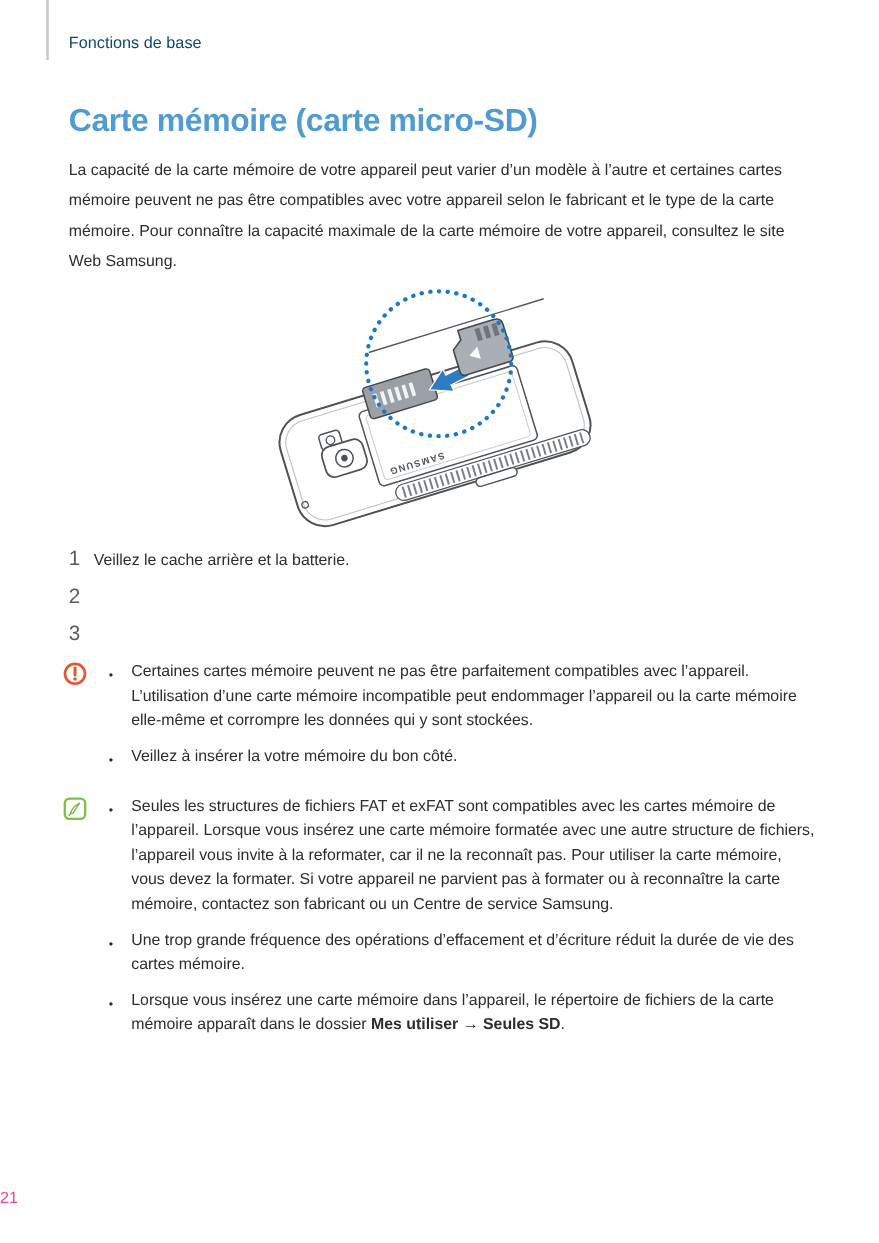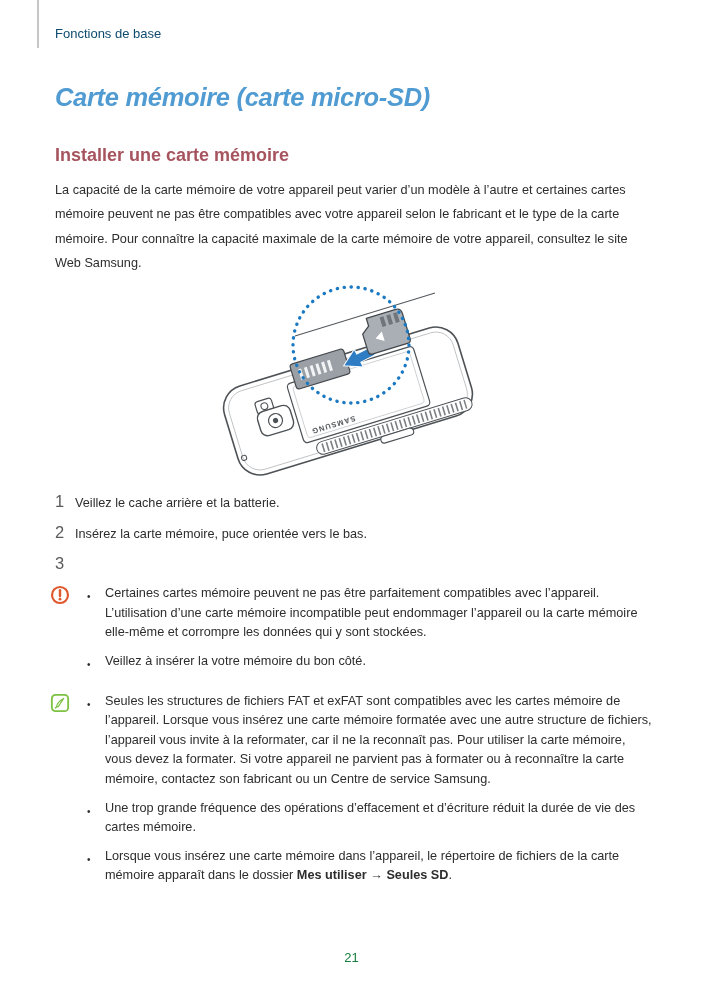--- a/index.html
+++ b/index.html
@@ -4,50 +4,49 @@
 <style>
   html,body{margin:0;padding:0;}
   body{
     width:703px;height:994px;background:#ffffff;position:relative;overflow:hidden;
     font-family:"Liberation Sans",sans-serif;color:#2d2d2d;
     -webkit-font-smoothing:antialiased;
   }
   .chapter-rule{position:absolute;left:37px;top:0;width:2px;height:48px;background:#c6c6c6;}
   .chapter-header{position:absolute;left:55px;top:26px;font-size:13px;color:#0c4a6e;}
   .content{position:absolute;left:55px;top:0;width:600px;}
-  h1.page-title{margin:82px 0 0;font-size:25.5px;line-height:30px;font-weight:700;color:#4f9bd2;letter-spacing:-0.3px;font-style:italic;}
+  h1.page-title{margin:82px 0 0;font-size:25.5px;line-height:30px;font-weight:700;color:#4f9bd2;letter-spacing:-0.3px;}
   h2.section-heading{margin:32px 0 0;font-size:18px;line-height:22px;font-weight:700;color:#a6545e;}
   p.intro{margin:12px 0 0;font-size:12.7px;line-height:24.3px;}
   .figure{margin:4px auto 0;width:270px;height:205px;}
   ol.steps{list-style:none;margin:8px 0 0;padding:0;}
   .step{display:flex;align-items:baseline;margin-bottom:11px;}
   .step-num{flex:0 0 20px;font-size:16.5px;color:#5b5b5b;}
   .step-text{font-size:12.7px;line-height:17px;}
   .callout{display:flex;margin:3px 0 0 -5px;}
   .callout.note{margin-top:17px;}
   .callout-icon{flex:0 0 37px;padding-top:1px;}
   ul.callout-bullets{list-style:none;margin:0;padding:0;flex:1;}
   .bullet-item{display:flex;margin-bottom:9px;font-size:12.7px;line-height:19.6px;}
   .bullet-item:last-child{margin-bottom:0;}
   .bullet-marker{flex:0 0 18px;font-size:10px;padding-top:3px;color:#2d2d2d;}
   .bullet-text{flex:1;}
   .bullet-text b{font-weight:700;}
-  .page-footer{position:absolute;left:0;right:0;top:950px;text-align:center;font-size:13px;color:#15803d;}
+  .page-footer{position:absolute;left:0;right:0;top:950px;font-size:13px;color:#ec4899;}
 </style>
 </head>
 <body>
 
 <div class="chapter-rule"></div>
 <div class="chapter-header">Fonctions de base</div>
 
 <div class="content">
 
   <h1 class="page-title">Carte mémoire (carte micro-SD)</h1>
 
-  <h2 class="section-heading">Installer une carte mémoire</h2>
 
   <p class="intro">La capacité de la carte mémoire de votre appareil peut varier d’un modèle à l’autre et certaines cartes mémoire peuvent ne pas être compatibles avec votre appareil selon le fabricant et le type de la carte mémoire. Pour connaître la capacité maximale de la carte mémoire de votre appareil, consultez le site Web Samsung.</p>
 
   <div class="figure">
     <svg width="270" height="205" viewBox="0 0 270 205">
 
       <g transform="rotate(-17 128 122)" stroke-linejoin="round">
         <rect x="6" y="76" width="244" height="92" rx="23" fill="#ffffff" stroke="#4d5256" stroke-width="1.6"></rect>
         <rect x="11" y="81" width="234" height="82" rx="18" fill="none" stroke="#bfc3c6" stroke-width="0.9"></rect>
 
@@ -98,21 +97,20 @@
     </svg>
   </div>
 
   <ol class="steps">
     <li class="step">
       <span class="step-num">1</span>
       <span class="step-text">Veillez le cache arrière et la batterie.</span>
     </li>
     <li class="step">
       <span class="step-num">2</span>
-      <span class="step-text">Insérez la carte mémoire, puce orientée vers le bas.</span>
     </li>
     <li class="step">
       <span class="step-num">3</span>
     </li>
   </ol>
 
   <div class="callout warning">
     <span class="callout-icon">
       <svg width="20" height="20" viewBox="0 0 24 24">
         <circle cx="12" cy="12" r="9.6" fill="none" stroke="#e0592e" stroke-width="2.6"></circle>

